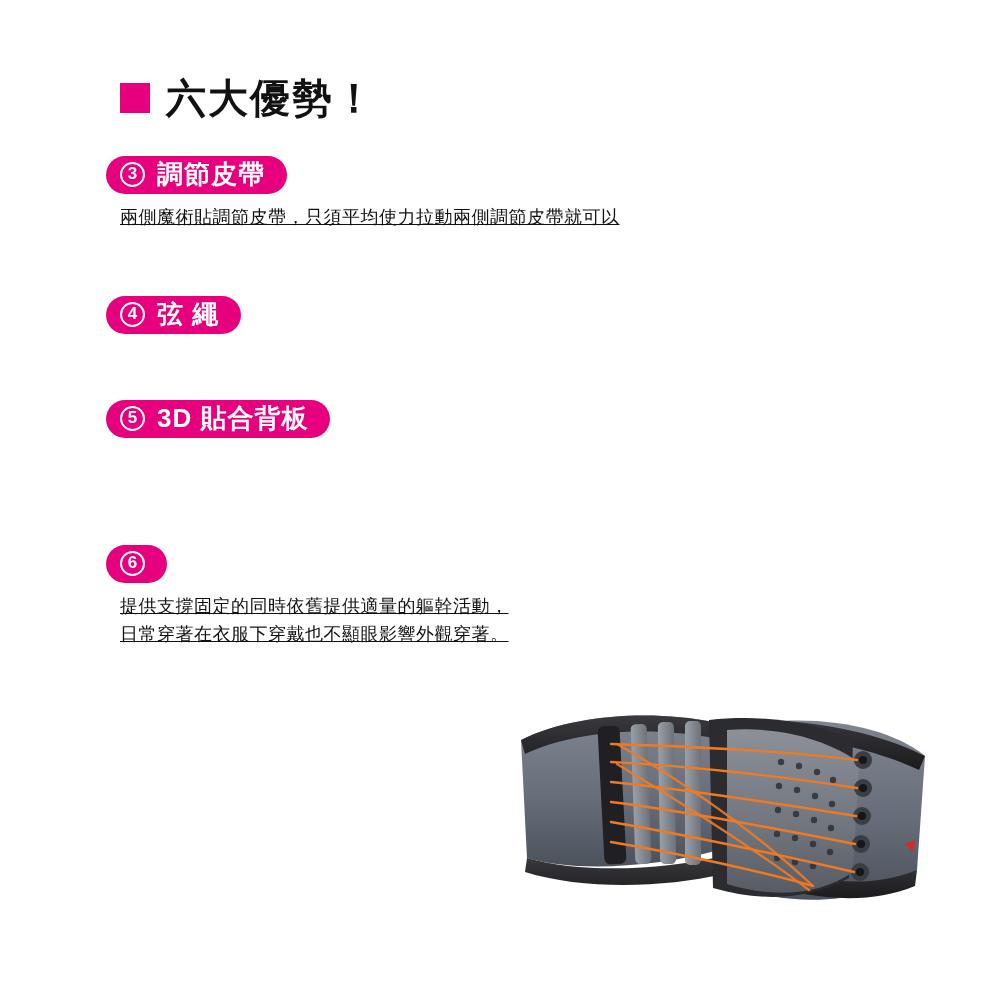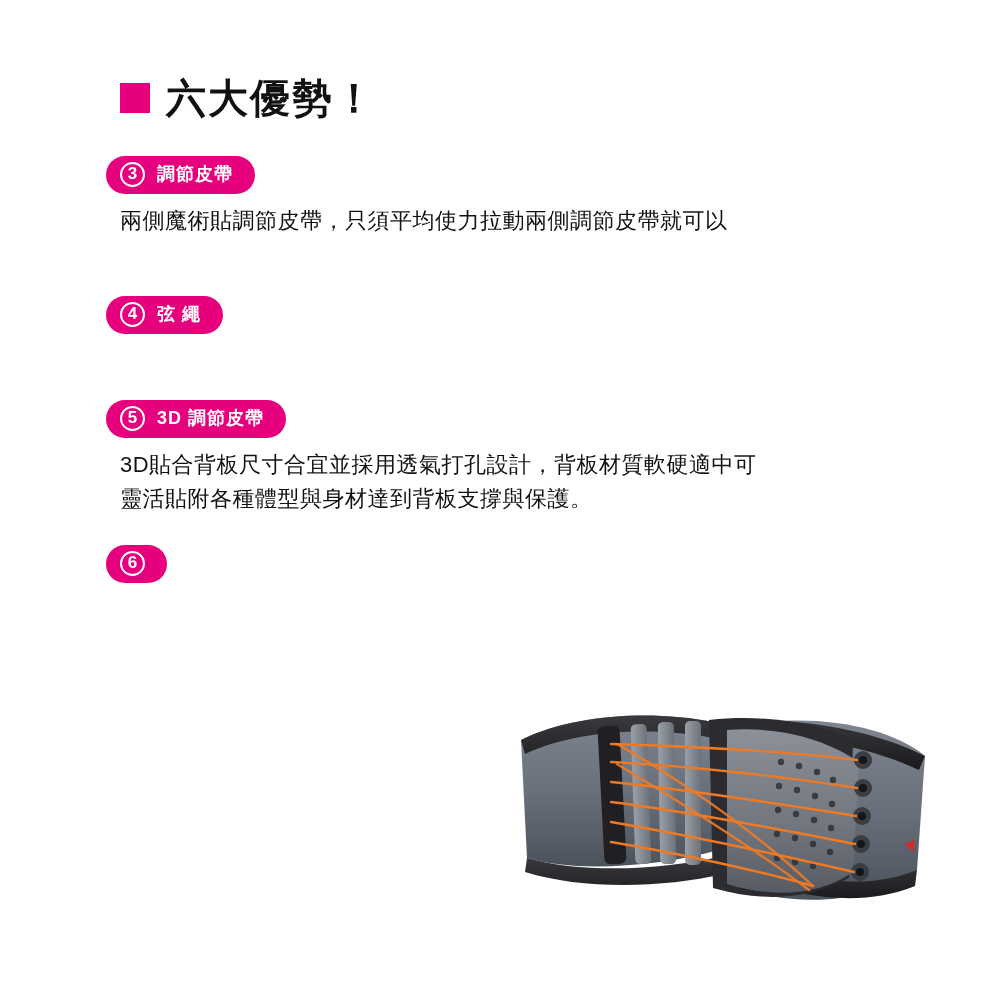--- a/index.html
+++ b/index.html
@@ -74,34 +74,35 @@
     height: 25px;
     border: 2px solid #ffffff;
     border-radius: 50%;
     font-size: 17px;
     font-weight: bold;
     line-height: 1;
     box-sizing: border-box;
     padding-bottom: 1px;
   }
   .pill-label {
-    font-size: 18px;
+    font-size: 26px;
     font-weight: bold;
     letter-spacing: 1px;
     white-space: nowrap;
     line-height: 1;
   }
 
   .body-text {
     margin-top: 10px;
     margin-left: 14px;
-    font-size: 22px;
+    font-size: 18px;
     line-height: 1.55;
     color: #111111;
     letter-spacing: 0.5px;
+    text-decoration: underline;
   }
   .body-text p {
     margin: 0;
     white-space: nowrap;
   }
 
   
   .product {
     position: absolute;
     left: 505px;
@@ -134,31 +135,31 @@
   <div class="section" style="top:296px;">
     <div class="pill">
       <span class="pill-num">4</span>
       <span class="pill-label">弦 繩</span>
     </div>
   </div>
 
   <div class="section" style="top:400px;">
     <div class="pill">
       <span class="pill-num">5</span>
-      <span class="pill-label">3D 調節皮帶</span>
+      <span class="pill-label">3D 貼合背板</span>
+    </div>
+  </div>
+
+  <div class="section" style="top:545px;">
+    <div class="pill">
+      <span class="pill-num">6</span>
     </div>
     <div class="body-text">
-      <p>3D貼合背板尺寸合宜並採用透氣打孔設計，背板材質軟硬適中可</p>
-      <p>靈活貼附各種體型與身材達到背板支撐與保護。</p>
-    </div>
-  </div>
-
-  <div class="section" style="top:545px;">
-    <div class="pill">
-      <span class="pill-num">6</span>
+      <p>提供支撐固定的同時依舊提供適量的軀幹活動，</p>
+      <p>日常穿著在衣服下穿戴也不顯眼影響外觀穿著。</p>
     </div>
   </div>
 
   <div class="product">
     <svg class="belt-svg" width="420" height="230" viewBox="0 0 420 230" xmlns="http://www.w3.org/2000/svg">
       <defs>
         <linearGradient id="meshG" x1="0" y1="0" x2="0" y2="1">
           <stop offset="0%" stop-color="#7f8590"></stop>
           <stop offset="50%" stop-color="#6a707b"></stop>
           <stop offset="100%" stop-color="#4c525c"></stop>

